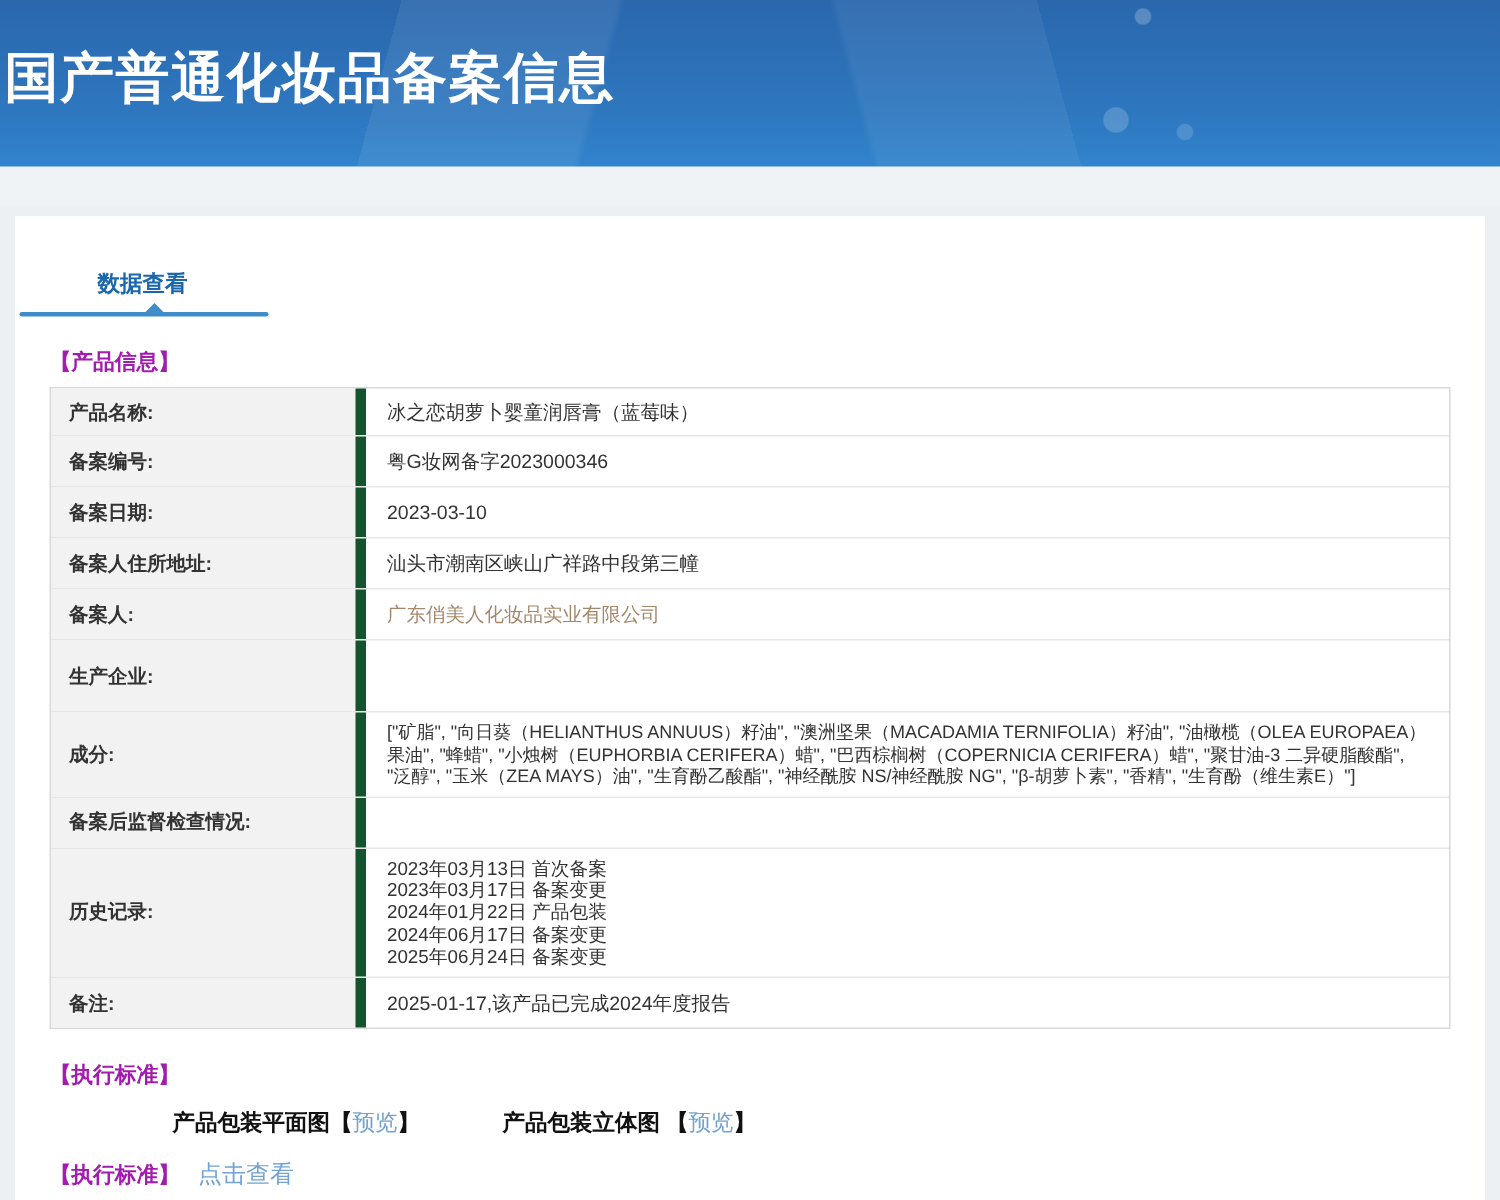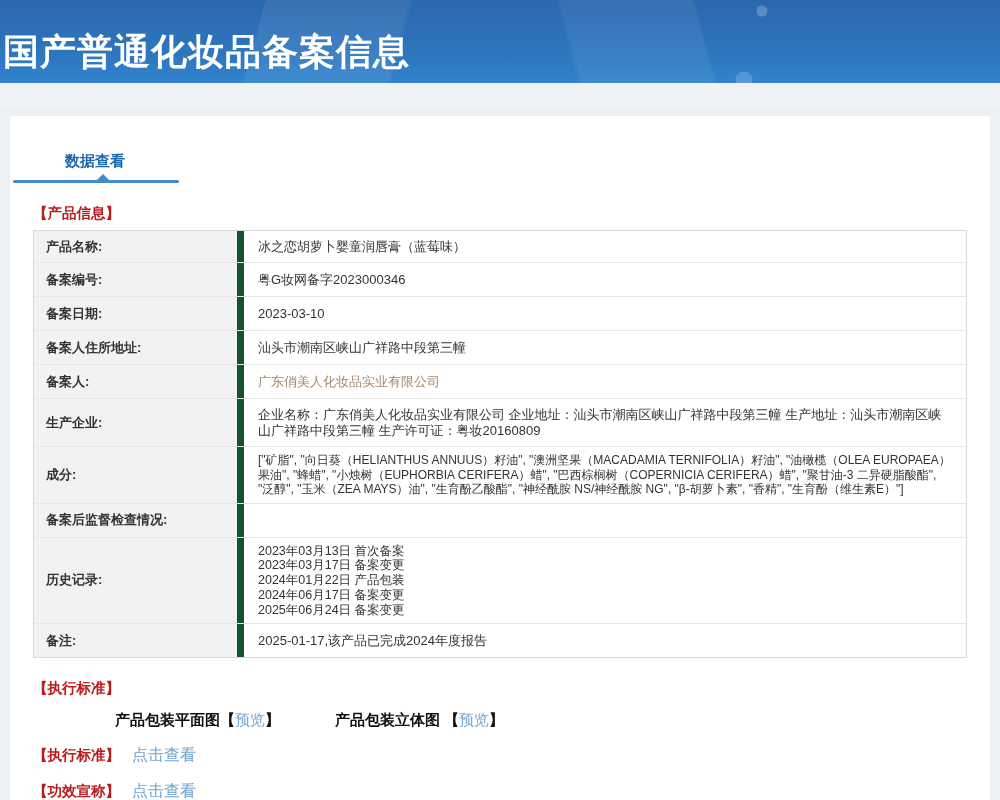--- a/index.html
+++ b/index.html
@@ -4,21 +4,21 @@
 <style>
   * { margin:0; padding:0; box-sizing:border-box; }
   html,body { width:1000px; height:800px; overflow:hidden; }
   body {
     font-family:"Liberation Sans","DejaVu Sans",sans-serif;
     background:#edf0f3;
     color:#333;
   }
   
   .banner{
-    height:83px;
+    height:111px;
     background:
       radial-gradient(circle at 762px 11px, rgba(255,255,255,.22) 0 5px, transparent 6px),
       radial-gradient(circle at 744px 80px, rgba(255,255,255,.18) 0 8px, transparent 9px),
       radial-gradient(circle at 790px 88px, rgba(255,255,255,.15) 0 5px, transparent 6px),
       linear-gradient(105deg, transparent 0 26%, rgba(255,255,255,.07) 26% 40%, transparent 40.5%),
       linear-gradient(255deg, transparent 0 30%, rgba(255,255,255,.06) 30% 43%, transparent 43.5%),
       linear-gradient(180deg,#2a67ad 0%, #2e78c0 70%, #3184cd 100%);
     position:relative;
     overflow:hidden;
   }
@@ -42,21 +42,21 @@
     position:relative; margin-left:3px; margin-top:9px;
     width:166px; height:3px; background:#3f8cc9; border-radius:2px;
   }
   .tab-underline .tri{
     position:absolute; left:84px; top:-6px; width:0; height:0;
     border-left:6px solid transparent; border-right:6px solid transparent;
     border-bottom:6px solid #3f8cc9;
   }
   
   .section-title{
-    margin:21px 0 7px 23px; font-size:14.5px; font-weight:bold; color:#b91c1c;
+    margin:21px 0 7px 23px; font-size:14.5px; font-weight:bold; color:#a21caf;
   }
   .section-title.inline{ margin:0; display:inline-block; }
   
   .info-table{
     margin:0 23px; border:1px solid #d9d9d9; background:#fff;
   }
   .row{ display:flex; border-top:1px solid #e7e7e7; }
   .row:first-child{ border-top:none; }
   .cell{ display:flex; align-items:center; }
   .cell.label{
@@ -115,21 +115,20 @@
     <div class="row h34">
       <div class="cell label">备案人住所地址:</div>
       <div class="cell value">汕头市潮南区峡山广祥路中段第三幢</div>
     </div>
     <div class="row h34">
       <div class="cell label">备案人:</div>
       <div class="cell value tan">广东俏美人化妆品实业有限公司</div>
     </div>
     <div class="row h48">
       <div class="cell label">生产企业:</div>
-      <div class="cell value">企业名称：广东俏美人化妆品实业有限公司 企业地址：汕头市潮南区峡山广祥路中段第三幢 生产地址：汕头市潮南区峡山广祥路中段第三幢 生产许可证：粤妆20160809</div>
     </div>
     <div class="row h48">
       <div class="cell label">成分:</div>
       <div class="cell value small">["矿脂", "向日葵（HELIANTHUS ANNUUS）籽油", "澳洲坚果（MACADAMIA TERNIFOLIA）籽油", "油橄榄（OLEA EUROPAEA）果油", "蜂蜡", "小烛树（EUPHORBIA CERIFERA）蜡", "巴西棕榈树（COPERNICIA CERIFERA）蜡", "聚甘油-3 二异硬脂酸酯", "泛醇", "玉米（ZEA MAYS）油", "生育酚乙酸酯", "神经酰胺 NS/神经酰胺 NG", "β-胡萝卜素", "香精", "生育酚（维生素E）"]</div>
     </div>
     <div class="row h34">
       <div class="cell label">备案后监督检查情况:</div>
       <div class="cell value"></div>
     </div>
     <div class="row h74">

